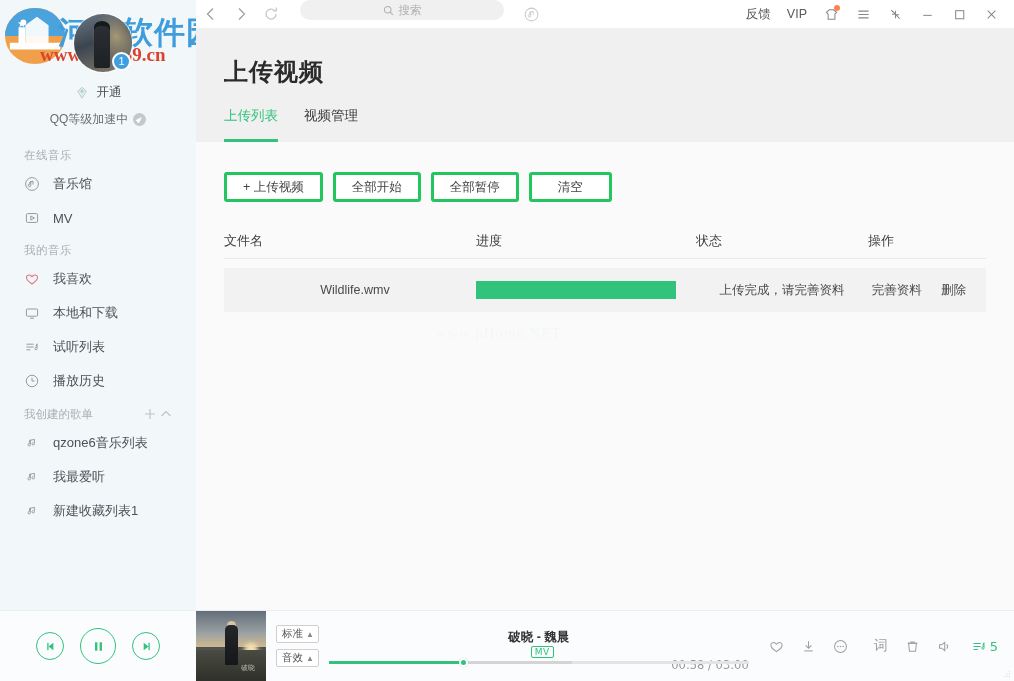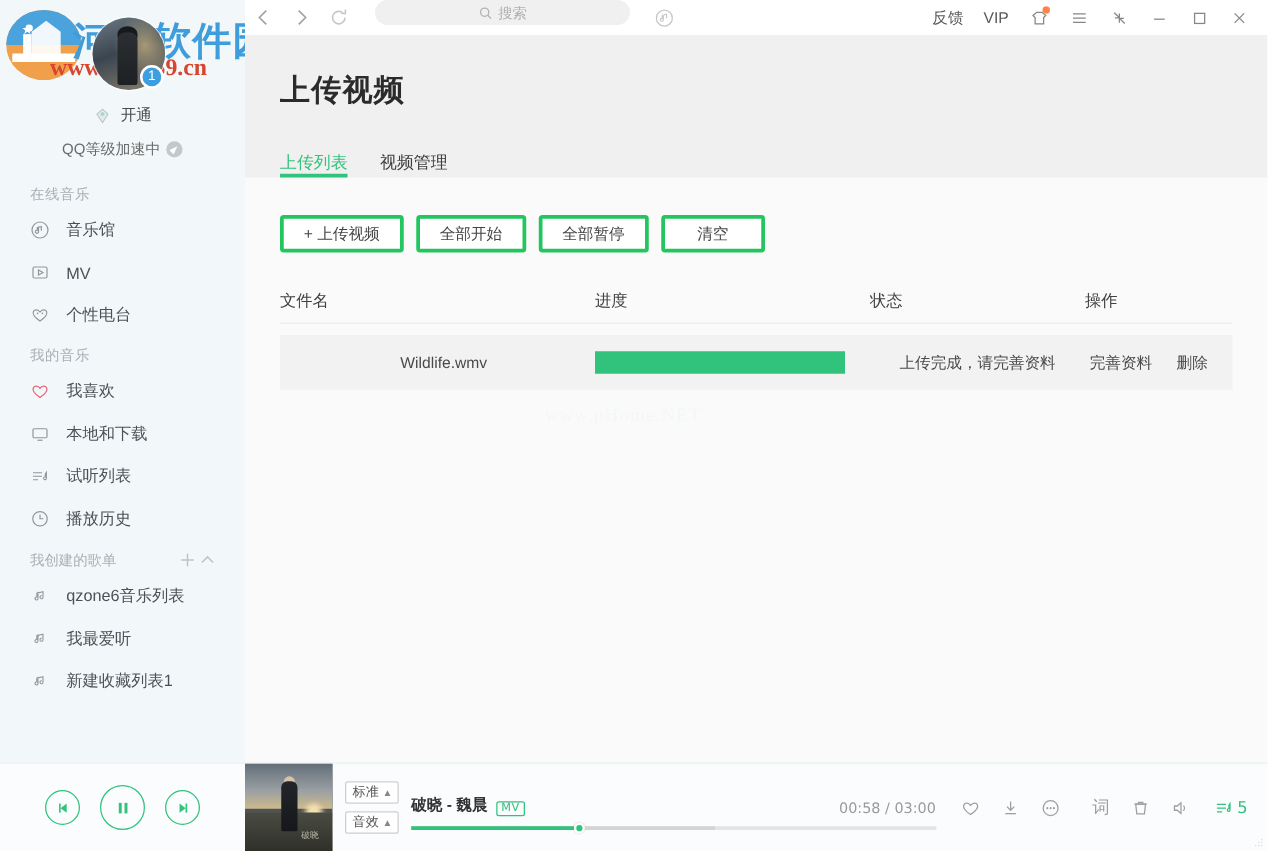--- a/index.html
+++ b/index.html
@@ -199,21 +199,21 @@
     font-size: 24px; font-weight: bold;
     color: #2b2b2b;
     letter-spacing: 1px;
   }
   .tabs {
     position: absolute; left: 28px; bottom: 0;
     display: flex; gap: 26px;
   }
   .tab {
     font-size: 13.5px; color: #3c3c3c;
-    padding-bottom: 3px;
+    padding-bottom: 17px;
     cursor: pointer;
     position: relative;
   }
   .tab.active { color: #31c27c; }
   .tab.active::after {
     content: ""; position: absolute;
     left: 0; right: 0; bottom: 0;
     height: 3px; background: #31c27c;
   }
   .toolbar-row {
@@ -336,22 +336,23 @@
     font-size: 10.5px;
     color: #555;
     padding: 1px 4px 1px 5px;
     display: flex; align-items: center; gap: 3px;
     cursor: pointer;
     white-space: nowrap;
   }
   .q-chip .caret { font-size: 8px; color: #888; }
   .track-col { flex: 1; padding-right: 16px; }
   .track-top {
-    display: flex; align-items: flex-end;
+    display: flex; align-items: center;
     height: 24px;
+    flex-direction: column;
   }
   .song-name { font-size: 12.5px; color: #333; font-weight: bold; }
   .mv-badge {
     margin-left: 7px;
     border: 1px solid #31c27c;
     color: #31c27c;
     border-radius: 2px;
     font-size: 9px;
     padding: 0px 3px;
     letter-spacing: .5px;
@@ -451,28 +452,20 @@
     </div>
 
     <div class="nav-item">
       <svg class="ico" viewBox="0 0 20 20">
         <rect x="3" y="4.5" width="14" height="11" rx="1.5" fill="none" stroke="#6b7378" stroke-width="1.2"></rect>
         <path d="M8.5 7.5 L13 10 L8.5 12.5 Z" fill="none" stroke="#6b7378" stroke-width="1.2"></path>
       </svg>
       <span>MV</span>
     </div>
 
-    <div class="nav-item">
-      <svg class="ico" viewBox="0 0 20 20">
-        <path d="M10 16 C4 12 2.2 9 3.4 6.6 C4.6 4.2 8 4.3 10 7 C12 4.3 15.4 4.2 16.6 6.6 C17.8 9 16 12 10 16 Z" fill="none" stroke="#6b7378" stroke-width="1.2"></path>
-        <circle cx="7.6" cy="8.3" r=".85" fill="#6b7378"></circle>
-        <circle cx="12.4" cy="8.3" r=".85" fill="#6b7378"></circle>
-      </svg>
-      <span>个性电台</span>
-    </div>
 
     <div class="nav-group-title">我的音乐</div>
 
     <div class="nav-item fav">
       <svg class="ico" viewBox="0 0 20 20">
         <path d="M10 16.2 C4 12.2 2.2 9.1 3.4 6.6 C4.6 4.2 8 4.3 10 7 C12 4.3 15.4 4.2 16.6 6.6 C17.8 9.1 16 12.2 10 16.2 Z" fill="none" stroke="#e56a7a" stroke-width="1.3"></path>
       </svg>
       <span>我喜欢</span>
     </div>
 

